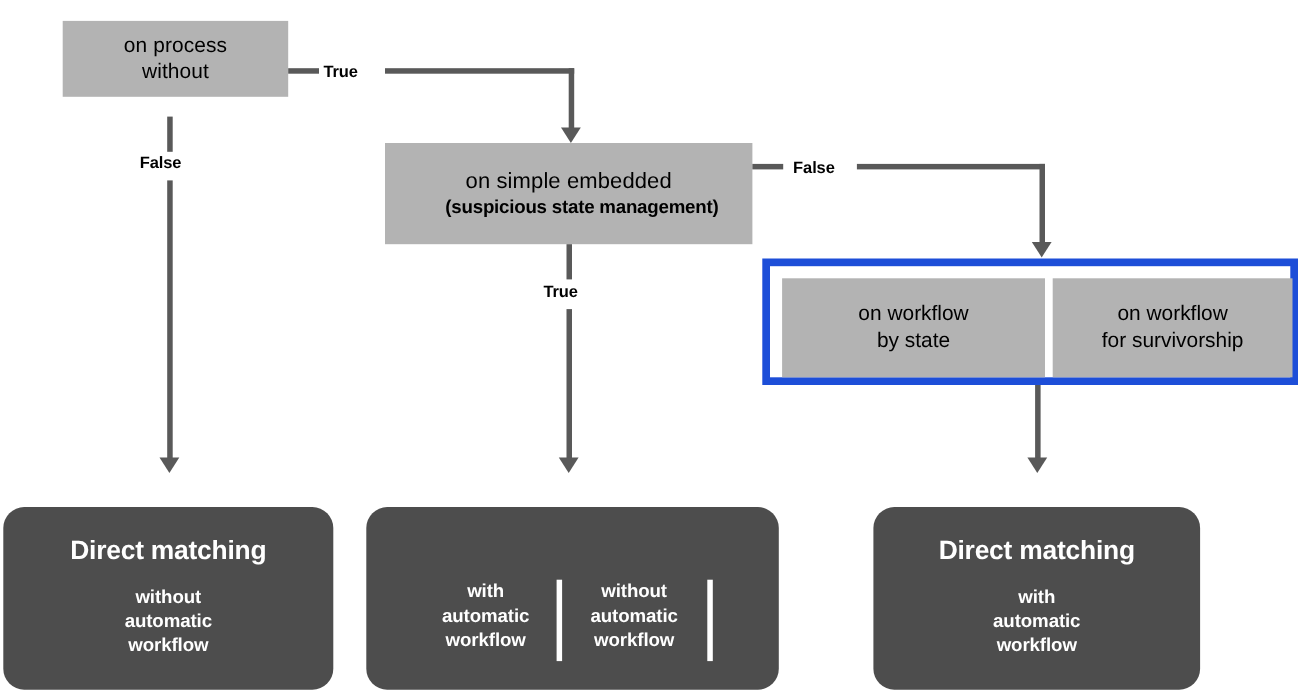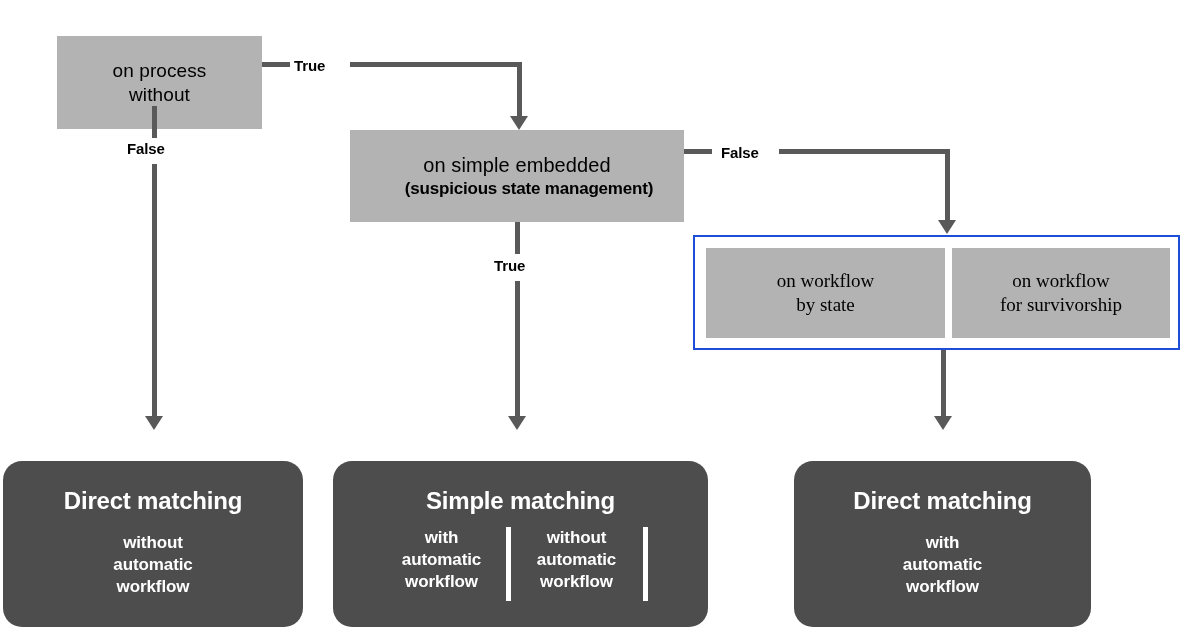--- a/index.html
+++ b/index.html
@@ -6,30 +6,30 @@
   body{width:1185px;height:629px;position:relative;overflow:hidden;
        font-family:"Liberation Sans","DejaVu Sans",sans-serif;color:#000;}
   .stage{position:absolute;left:0;top:0;width:1185px;height:629px;}
 
   
   .gbox{position:absolute;background:#b3b3b3;display:flex;flex-direction:column;
         align-items:center;justify-content:center;text-align:center;color:#000;}
   .gbox .l1{font-size:19px;line-height:23px;letter-spacing:.1px;}
   .gbox .l2{font-size:17px;line-height:21px;font-weight:bold;letter-spacing:-.2px;}
 
-  #decision-process-driven{left:57px;top:36px;width:205px;height:93px;}
+  #decision-process-driven{left:57px;top:19px;width:205px;height:69px;}
   #decision-process-driven .l1{font-size:19px;line-height:24px;}
 
   #decision-simple-matching{left:350px;top:130px;width:334px;height:92px;}
   #decision-simple-matching .l1{font-size:20px;line-height:25px;}
   #decision-simple-matching .l2{font-size:17px;line-height:21px;font-weight:bold;margin-left:24px;}
 
   
   #workflow-options-container{position:absolute;left:693px;top:235px;width:487px;
-        height:115px;background:#ffffff;border:2px solid #1d4ed8;box-sizing:border-box;font-family:Liberation Serif, serif;}
+        height:115px;background:#ffffff;border:7px solid #1d4ed8;box-sizing:border-box;}
   .obox{position:absolute;top:11px;height:90px;background:#b3b3b3;display:flex;
         align-items:center;justify-content:center;text-align:center;}
   .obox span{font-size:19px;line-height:24px;}
   #option-workflow-by-state{left:11px;width:239px;}
   #option-workflow-survivorship{left:257px;width:218px;}
 
   
   .dbox{position:absolute;background:#4d4d4d;border-radius:19px;color:#ffffff;
         box-sizing:border-box;margin-top:27px;}
   .dbox .title{position:absolute;left:0;right:0;text-align:center;font-size:24px;
@@ -114,21 +114,20 @@
 
   <div class="ln vl" style="left:941px;top:350px;height:67px;"></div>
   <div class="arrow" style="left:934px;top:416px;"></div>
 
   <div class="dbox" id="result-direct-left">
     <div class="title">Direct matching</div>
     <div class="sub"><span>without</span><br><span>automatic</span><br><span>workflow</span></div>
   </div>
 
   <div class="dbox" id="result-simple-middle">
-    <div class="title">Simple matching</div>
     <div id="cols-simple">
       <div class="col col-a">
         <div class="sub"><span>with</span><br><span>automatic</span><br><span>workflow</span></div>
       </div>
       <div class="vdiv"></div>
       <div class="col col-b">
         <div class="sub"><span>without</span><br><span>automatic</span><br><span>workflow</span></div>
       </div>
       <div class="vdiv"></div>
     </div>

